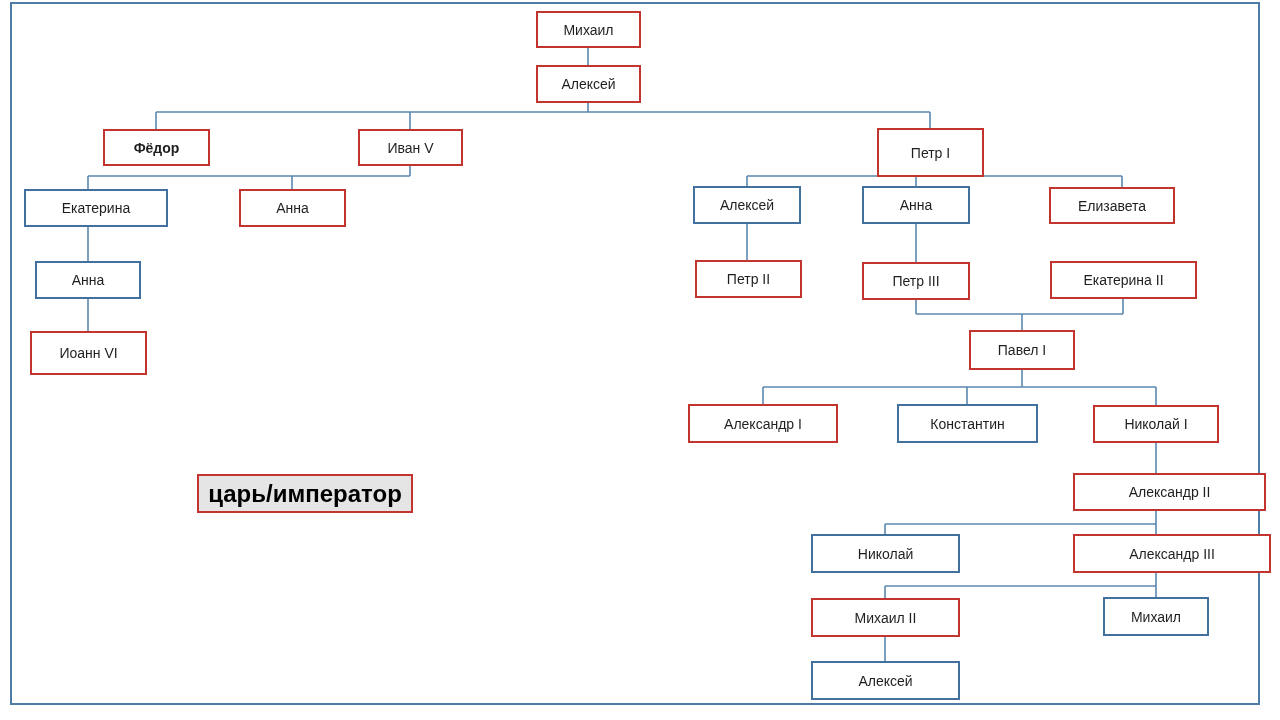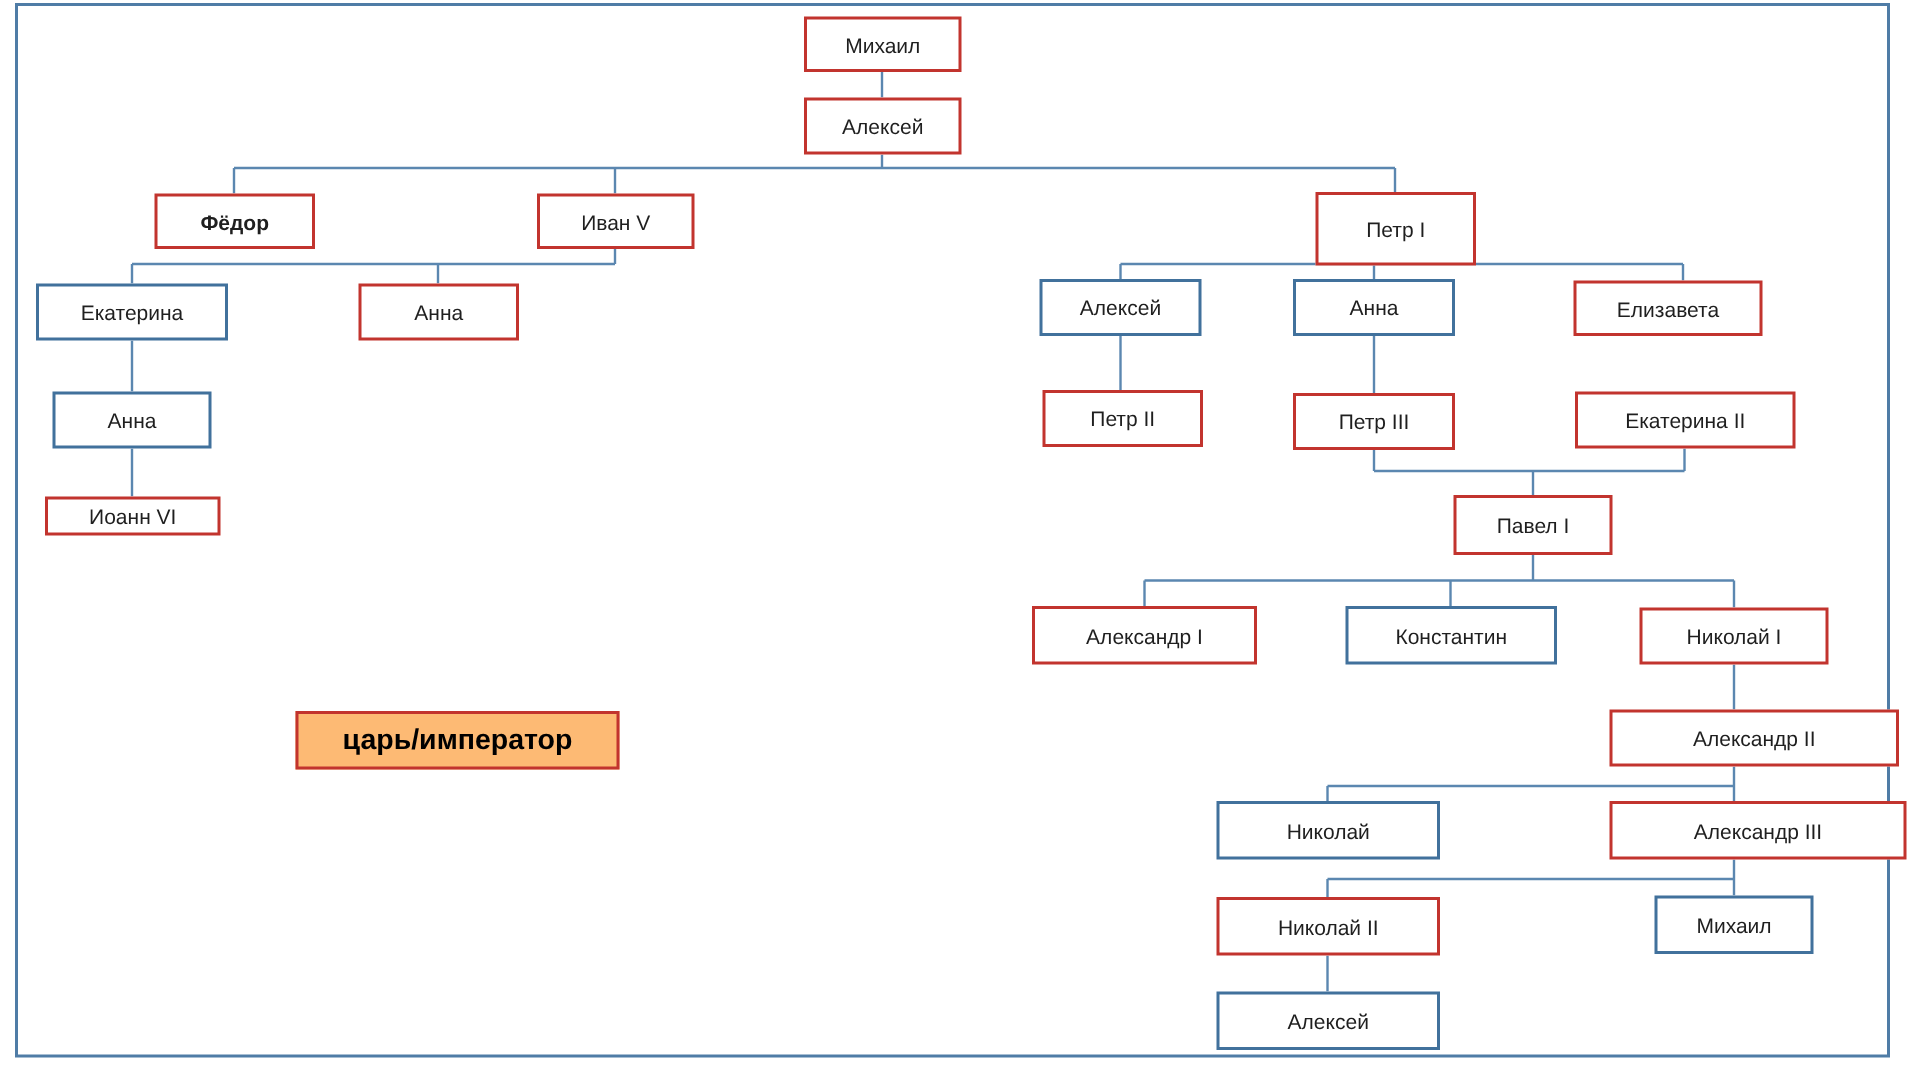--- a/index.html
+++ b/index.html
@@ -13,24 +13,24 @@
   }
   #edges{position:absolute;left:0;top:0;width:1280px;height:720px;}
   .node{
     position:absolute;box-sizing:border-box;background:#ffffff;
     border:2px solid var(--blue);
     display:flex;align-items:center;justify-content:center;
     font-size:14px;color:var(--text);white-space:nowrap;line-height:1;
   }
   .node.tsar{border-color:var(--red);}
   #legend{
-    position:absolute;box-sizing:border-box;background:#fdba74;
+    position:absolute;box-sizing:border-box;background:#e5e5e5;
     border:2px solid var(--red);
     display:flex;align-items:center;justify-content:center;
-    font-size:19px;font-weight:bold;color:#000;white-space:nowrap;
+    font-size:24px;font-weight:bold;color:#000;white-space:nowrap;
   }
 </style>
 </head>
 <body>
 
 <div id="stage" style="--red: #c2342e; --blue: #41719c; --frame: #4f7ca6; --text: #1f1f1f;">
   <div id="frame"></div>
   <svg id="edges">
       <line x1="588" y1="48" x2="588" y2="65" stroke="#5b87b0" stroke-width="1.6"></line>
       <line x1="588" y1="103" x2="588" y2="112" stroke="#5b87b0" stroke-width="1.6"></line>
@@ -83,30 +83,30 @@
     </div>
     <div class="node tsar" style="left: 103px; top: 129px; width: 107px; height: 37px; font-weight: bold;">
       <span>Фёдор</span>
     </div>
     <div class="node tsar" style="left: 358px; top: 129px; width: 105px; height: 37px;">
       <span>Иван V</span>
     </div>
     <div class="node tsar" style="left: 877px; top: 128px; width: 107px; height: 49px;">
       <span>Петр I</span>
     </div>
-    <div class="node non" style="left: 24px; top: 189px; width: 128px; height: 38px;">
+    <div class="node non" style="left: 24px; top: 189px; width: 144px; height: 38px;">
       <span>Екатерина</span>
     </div>
     <div class="node tsar" style="left: 239px; top: 189px; width: 107px; height: 38px;">
       <span>Анна</span>
     </div>
     <div class="node non" style="left: 35px; top: 261px; width: 106px; height: 38px;">
       <span>Анна</span>
     </div>
-    <div class="node tsar" style="left: 30px; top: 331px; width: 117px; height: 26px;">
+    <div class="node tsar" style="left: 30px; top: 331px; width: 117px; height: 44px;">
       <span>Иоанн VI</span>
     </div>
     <div class="node non" style="left: 693px; top: 186px; width: 108px; height: 38px;">
       <span>Алексей</span>
     </div>
     <div class="node non" style="left: 862px; top: 186px; width: 108px; height: 38px;">
       <span>Анна</span>
     </div>
     <div class="node tsar" style="left: 1049px; top: 187px; width: 126px; height: 37px;">
       <span>Елизавета</span>
@@ -135,21 +135,21 @@
     <div class="node tsar" style="left: 1073px; top: 473px; width: 193px; height: 38px;">
       <span>Александр II</span>
     </div>
     <div class="node non" style="left: 811px; top: 534px; width: 149px; height: 39px;">
       <span>Николай</span>
     </div>
     <div class="node tsar" style="left: 1073px; top: 534px; width: 198px; height: 39px;">
       <span>Александр III</span>
     </div>
     <div class="node tsar" style="left: 811px; top: 598px; width: 149px; height: 39px;">
-      <span>Николай II</span>
+      <span>Михаил II</span>
     </div>
     <div class="node non" style="left: 1103px; top: 597px; width: 106px; height: 39px;">
       <span>Михаил</span>
     </div>
     <div class="node non" style="left: 811px; top: 661px; width: 149px; height: 39px;">
       <span>Алексей</span>
     </div>
   </div>
 
 </body></html>

